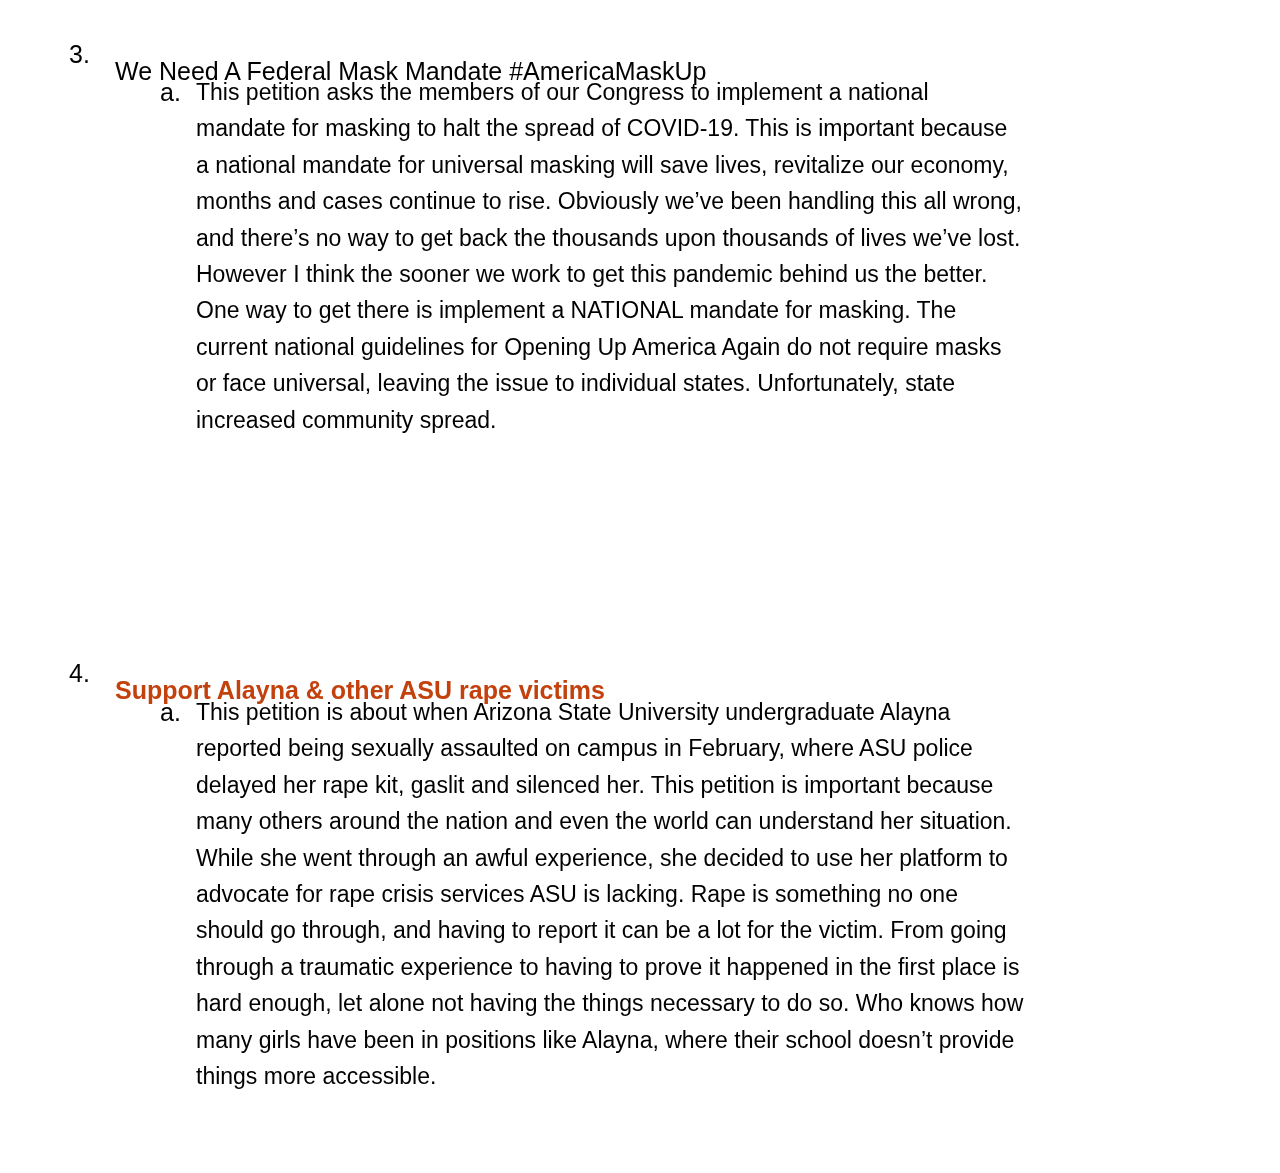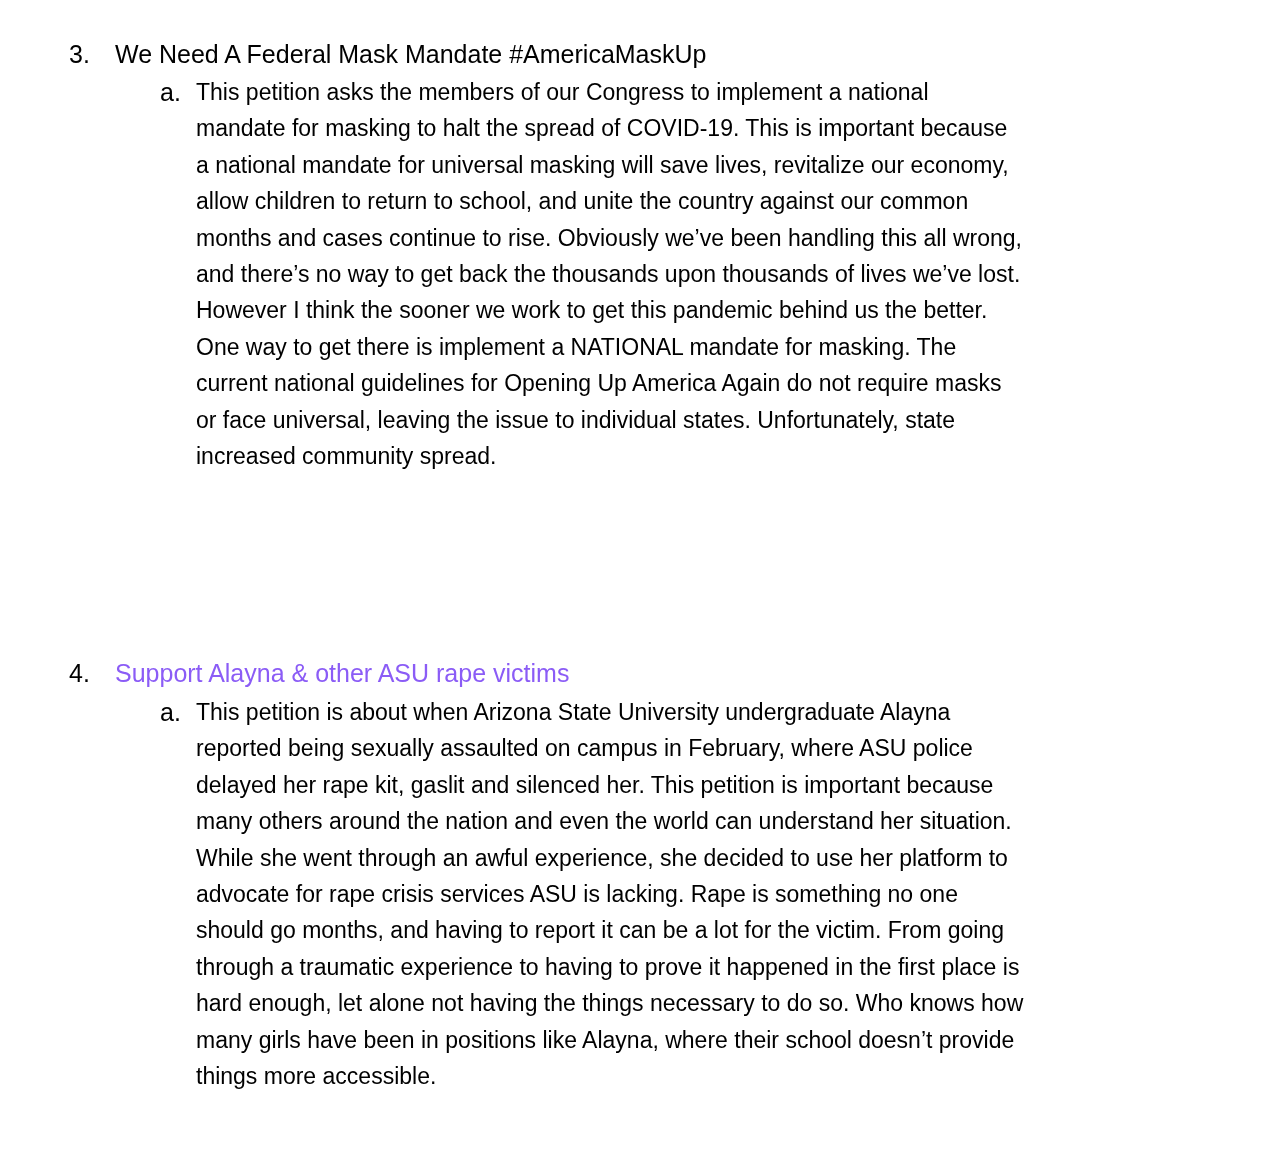--- a/index.html
+++ b/index.html
@@ -1,38 +1,37 @@
 <!DOCTYPE html>
 <html><head>
 <meta charset="utf-8">
 <style>
   html, body { margin:0; padding:0; background:#ffffff; }
   body { width:1280px; height:1173px; position:relative; overflow:hidden;
          font-family:"Liberation Sans", sans-serif; color:#000; }
   .item { position:absolute; left:0; width:1280px; }
   .num { position:absolute; left:69px; font-size:25px; line-height:36px; }
-  .title { position:absolute; left:115px; font-size:25px; line-height:36px; white-space:nowrap; }
-  .title.bold { font-weight:normal; color:#8b5cf6; }
+  .title { position:absolute; left:115px; font-size:25px; line-height:36px; white-space:nowrap;margin-top:17px; }
+  .title.bold { font-weight:bold; color:#c2410c; }
   .sub-letter { position:absolute; left:160px; font-size:25px; line-height:36.4px; }
   .sub-body { position:absolute; left:196px; font-size:23px; line-height:36.4px; }
   .line { display:block; white-space:nowrap; }
 </style>
 </head>
 <body>
 
 <div class="item" style="top:36px;">
   <span class="num">3.</span>
   <span class="title">We Need A Federal Mask Mandate #AmericaMaskUp</span>
   <div style="position:absolute; top:38px; left:0; width:1280px;">
     <span class="sub-letter">a.</span>
     <div class="sub-body">
       <span class="line">This petition asks the members of our Congress to implement a national</span>
       <span class="line">mandate for masking to halt the spread of COVID-19. This is important because</span>
       <span class="line">a national mandate for universal masking will save lives, revitalize our economy,</span>
-      <span class="line">allow children to return to school, and unite the country against our common</span>
       <span class="line">months and cases continue to rise. Obviously we’ve been handling this all wrong,</span>
       <span class="line">and there’s no way to get back the thousands upon thousands of lives we’ve lost.</span>
       <span class="line">However I think the sooner we work to get this pandemic behind us the better.</span>
       <span class="line">One way to get there is implement a NATIONAL mandate for masking. The</span>
       <span class="line">current national guidelines for Opening Up America Again do not require masks</span>
       <span class="line">or face universal, leaving the issue to individual states. Unfortunately, state</span>
       <span class="line">increased community spread.</span>
     </div>
   </div>
 </div>
@@ -42,20 +41,20 @@
   <span class="title bold">Support Alayna &amp; other ASU rape victims</span>
   <div style="position:absolute; top:39px; left:0; width:1280px;">
     <span class="sub-letter">a.</span>
     <div class="sub-body">
       <span class="line">This petition is about when Arizona State University undergraduate Alayna</span>
       <span class="line">reported being sexually assaulted on campus in February, where ASU police</span>
       <span class="line">delayed her rape kit, gaslit and silenced her. This petition is important because</span>
       <span class="line">many others around the nation and even the world can understand her situation.</span>
       <span class="line">While she went through an awful experience, she decided to use her platform to</span>
       <span class="line">advocate for rape crisis services ASU is lacking. Rape is something no one</span>
-      <span class="line">should go months, and having to report it can be a lot for the victim. From going</span>
+      <span class="line">should go through, and having to report it can be a lot for the victim. From going</span>
       <span class="line">through a traumatic experience to having to prove it happened in the first place is</span>
       <span class="line">hard enough, let alone not having the things necessary to do so. Who knows how</span>
       <span class="line">many girls have been in positions like Alayna, where their school doesn’t provide</span>
       <span class="line">things more accessible.</span>
     </div>
   </div>
 </div>
 
 </body></html>

